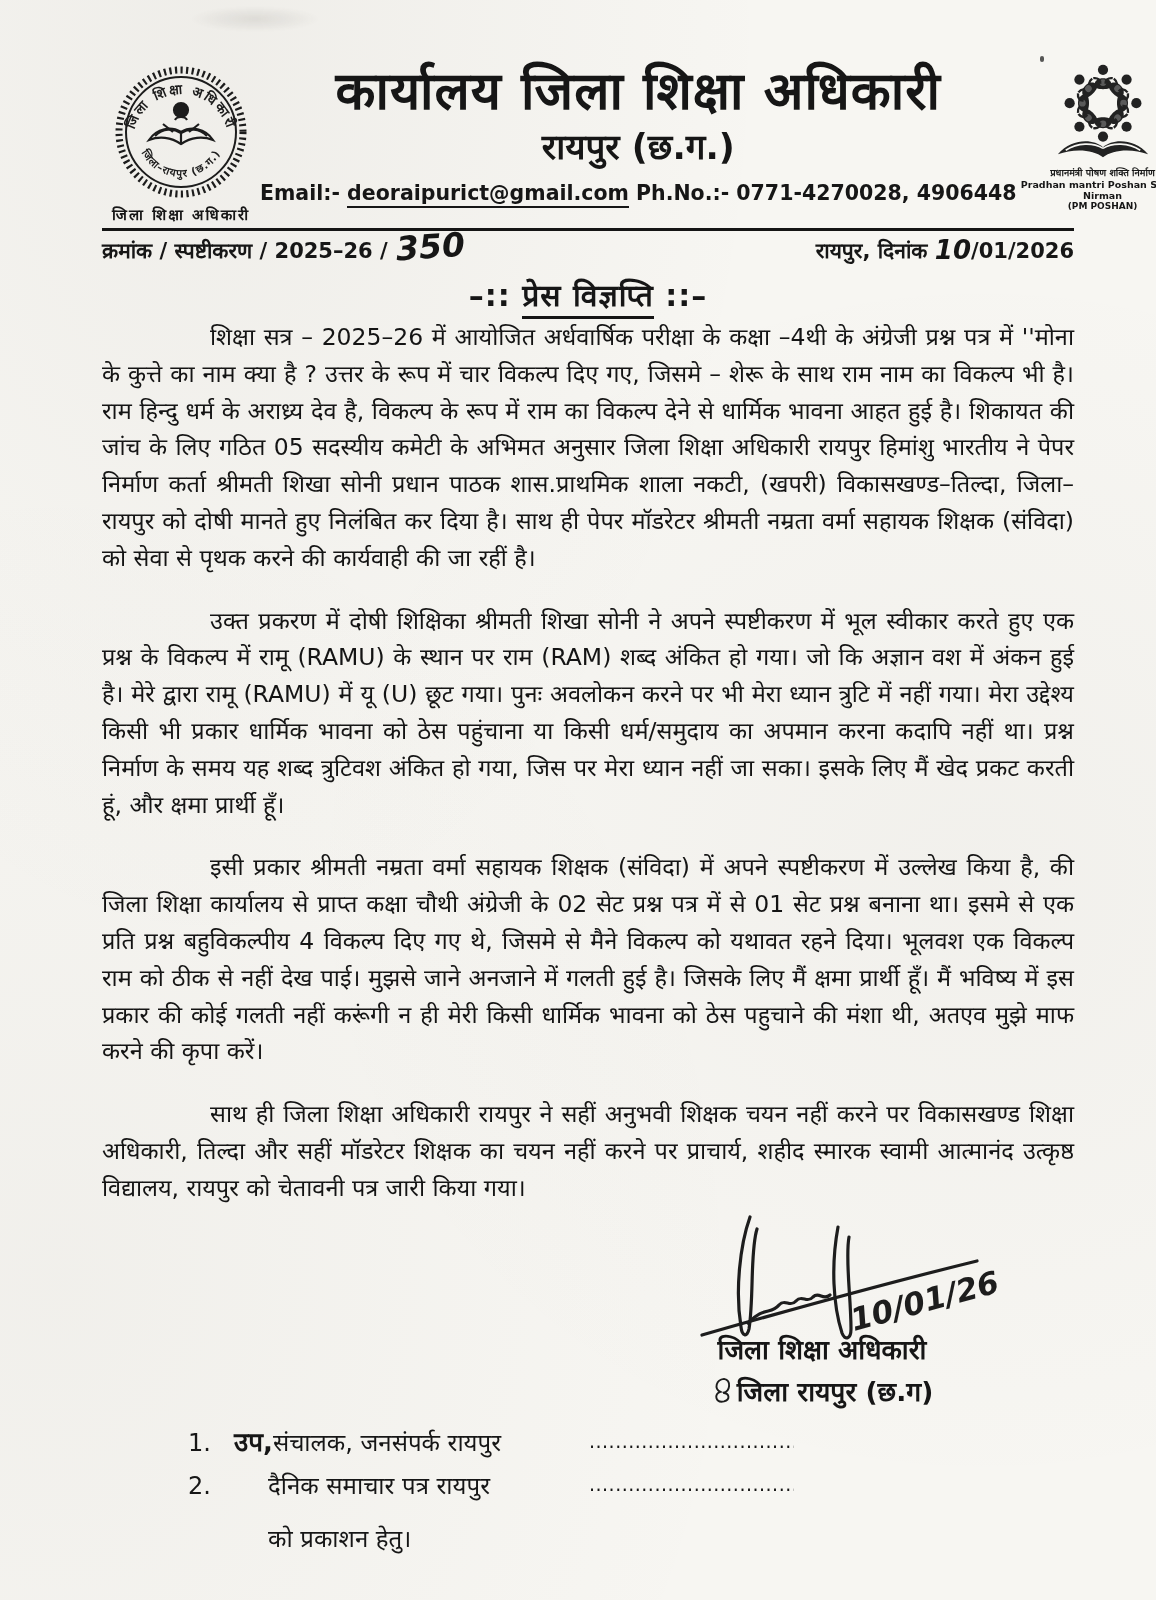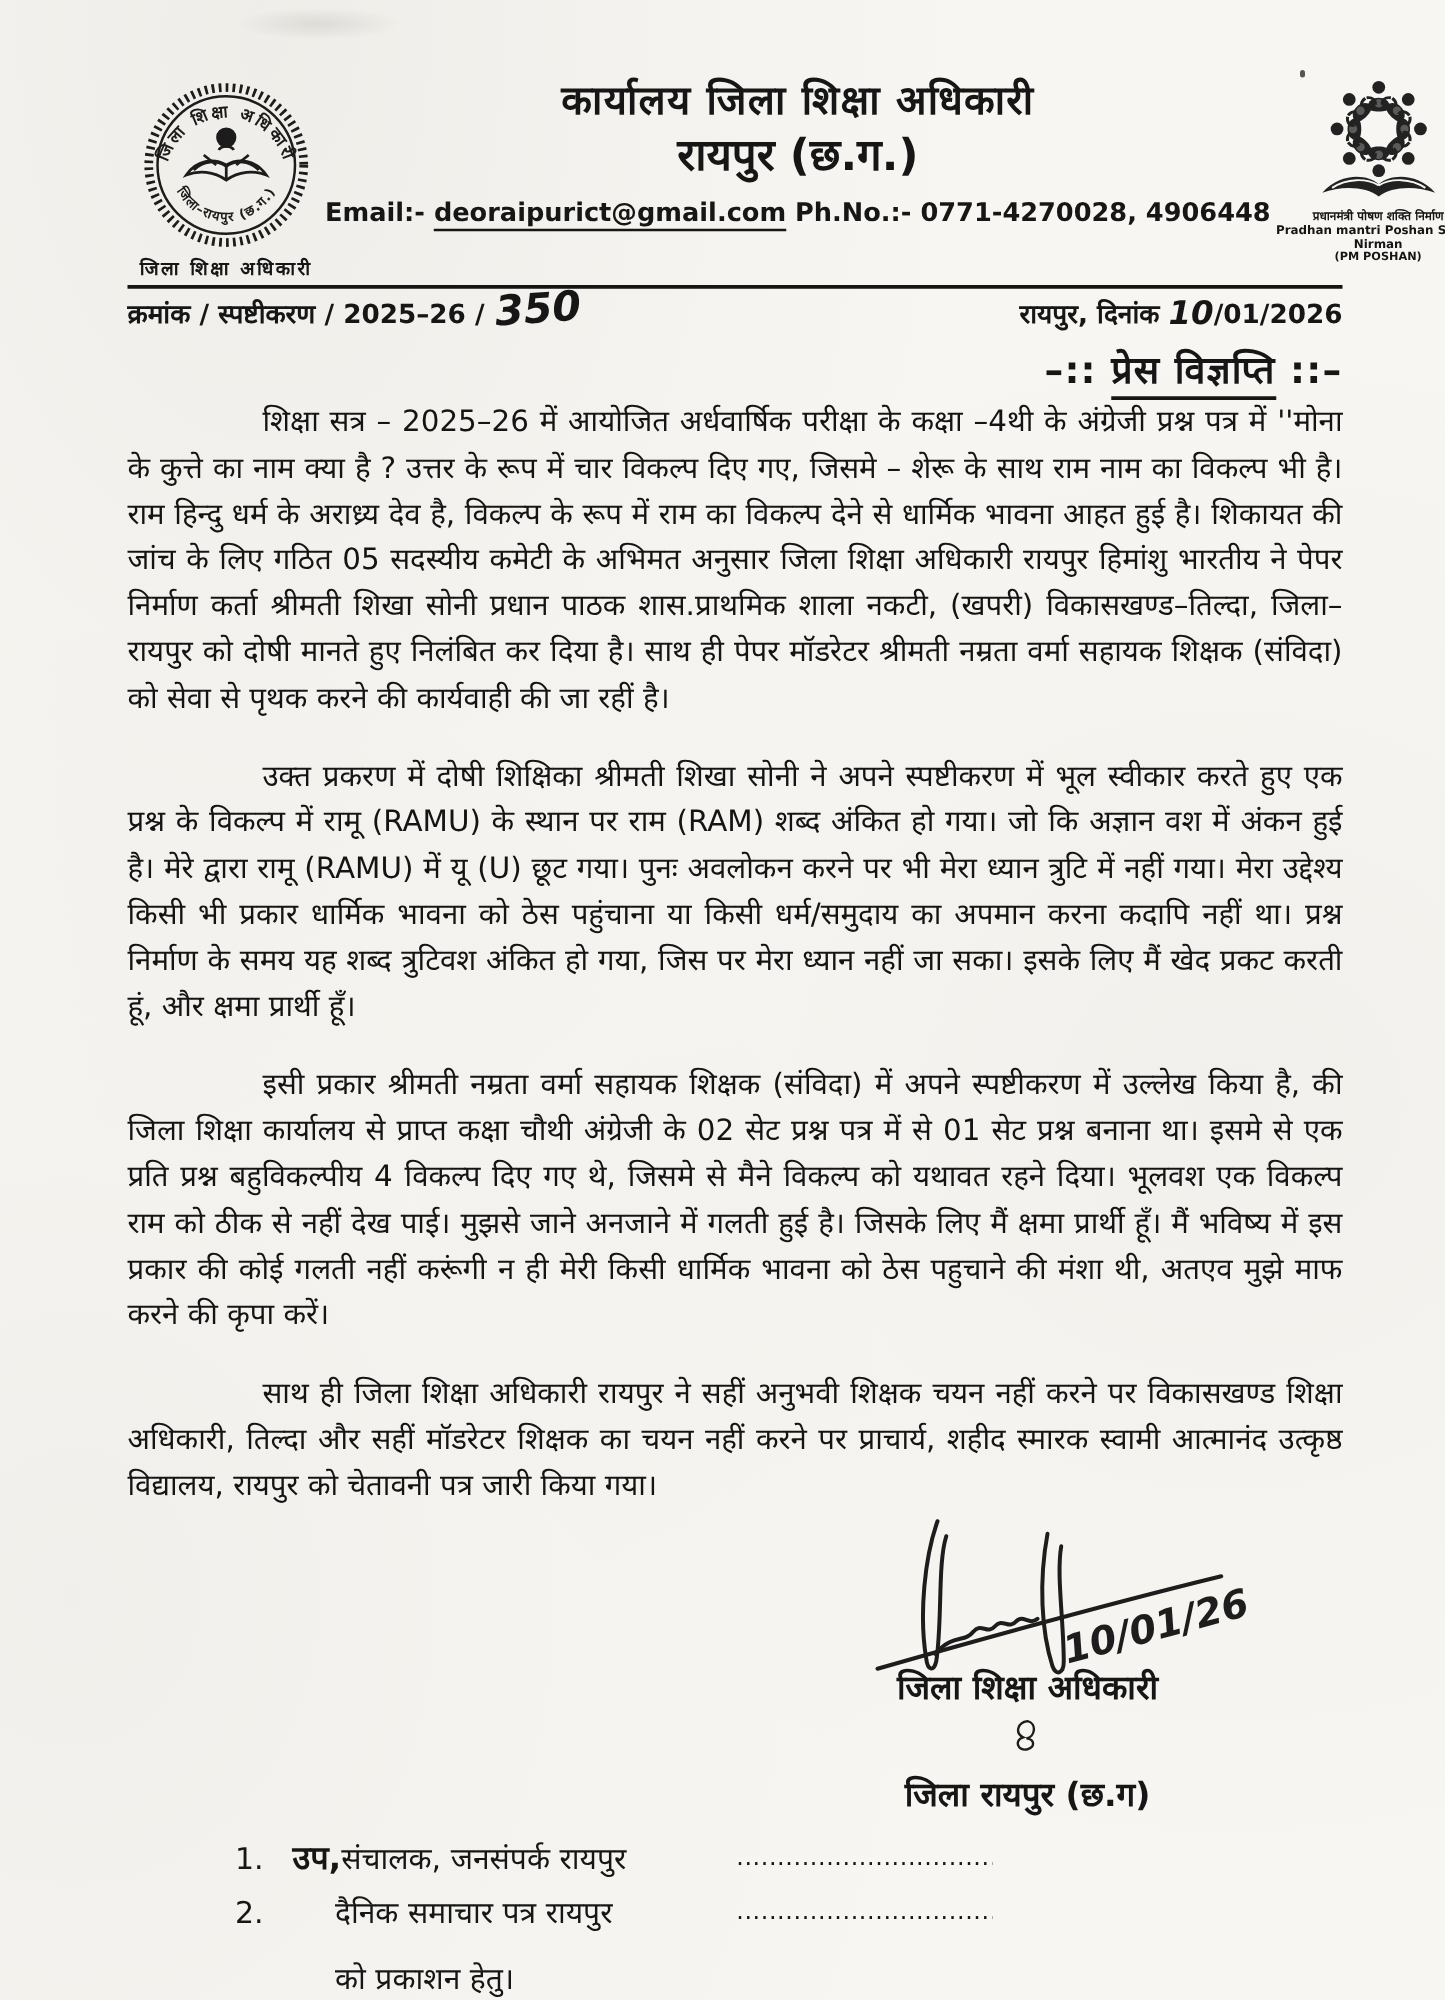--- a/index.html
+++ b/index.html
@@ -22,51 +22,51 @@
     background:radial-gradient(ellipse, rgba(60,55,50,.10), transparent 70%); filter:blur(1px); }
 
   .content { padding:58px 82px 0 102px; }
 
   
   .header { display:flex; align-items:flex-start; }
   .seal-box { width:158px; flex:0 0 158px; text-align:center; }
   .seal-box svg { display:block; margin:4px auto 2px; }
   .seal-caption { font-size:15px; font-weight:bold; letter-spacing:2px; white-space:nowrap; }
   .head-center { flex:1; text-align:center; padding-top:4px; }
-  .org-title { font-size:32px; font-weight:bold; line-height:1.15; letter-spacing:1px; }
+  .org-title { font-size:52px; font-weight:bold; line-height:1.15; letter-spacing:1px; }
   .org-subtitle { font-size:35px; font-weight:bold; margin-top:0; }
   .contact-line { margin-top:12px; font-size:20.5px; font-weight:bold; white-space:nowrap;text-align:center; }
   .contact-line .email { border-bottom:2.5px solid #161616; padding-bottom:1px; }
   .pm-box { width:172px; flex:0 0 172px; text-align:center; padding-top:2px; }
   .pm-box svg { display:block; margin:0 auto; }
   .pm-cap-hi { font-size:9.5px; font-weight:bold; margin-top:2px; }
   .pm-cap-en { font-size:9.5px; font-weight:bold; }
   .pm-cap-ab { font-size:9px; font-weight:bold; }
 
   .head-rule { border-bottom:3.5px solid #151515; margin-top:4px; }
 
   
   .ref-row { display:flex; justify-content:space-between; align-items:flex-start; margin-top:5px; font-size:21px; font-weight:bold; }
   .ref-num-hand { display:inline-block; font-size:33px; line-height:20px; transform:rotate(-4deg); margin-left:8px; font-style:italic; font-weight:bold; }
   .ref-date-hand { display:inline-block; font-size:26px; line-height:18px; font-style:italic; font-weight:bold; transform:translateY(1px); }
 
   
-  .press-title { text-align:right; margin-top:10px; font-size:30px; font-weight:bold; letter-spacing:1px; }
+  .press-title { text-align:center; margin-top:10px; font-size:30px; font-weight:bold; letter-spacing:1px; }
   .press-title .main { border-bottom:3px solid #151515; padding-bottom:3px; }
 
   
   .bodytext { margin-top:4px; }
   .bodytext p { font-size:23.5px; line-height:36.8px; text-align:justify; text-indent:108px; color:#141414; }
   .bodytext p + p { margin-top:26px; }
 
   
   .sig-block { width:400px; margin:2px 52px 0 auto; text-align:center; position:relative; }
   .sig-art { display:block; margin:0 auto -36px; }
   .sig-line1 { font-size:26.5px; font-weight:bold; position:relative; z-index:2; }
-  .sig-line2 { font-size:26.5px; font-weight:bold; margin-top:6px; display:flex; justify-content:center; align-items:center; gap:12px;flex-direction:column; }
+  .sig-line2 { font-size:26.5px; font-weight:bold; margin-top:6px; display:flex; justify-content:center; align-items:center; gap:0; }
   .hand-date-svg { font-style:italic; font-weight:bold; }
 
   
   .footer { margin-top:14px; font-size:24px; }
   .salutation { font-weight:normal; }
   .copy-row { display:flex; align-items:baseline; margin-left:86px; margin-top:9px; }
   .copy-no { width:46px; flex:0 0 46px; }
   .copy-hand { font-weight:bold; font-size:26px; }
   .copy-text { width:355px; }
   .copy-text.shift { padding-left:34px; width:389px; margin-right:-34px; }

